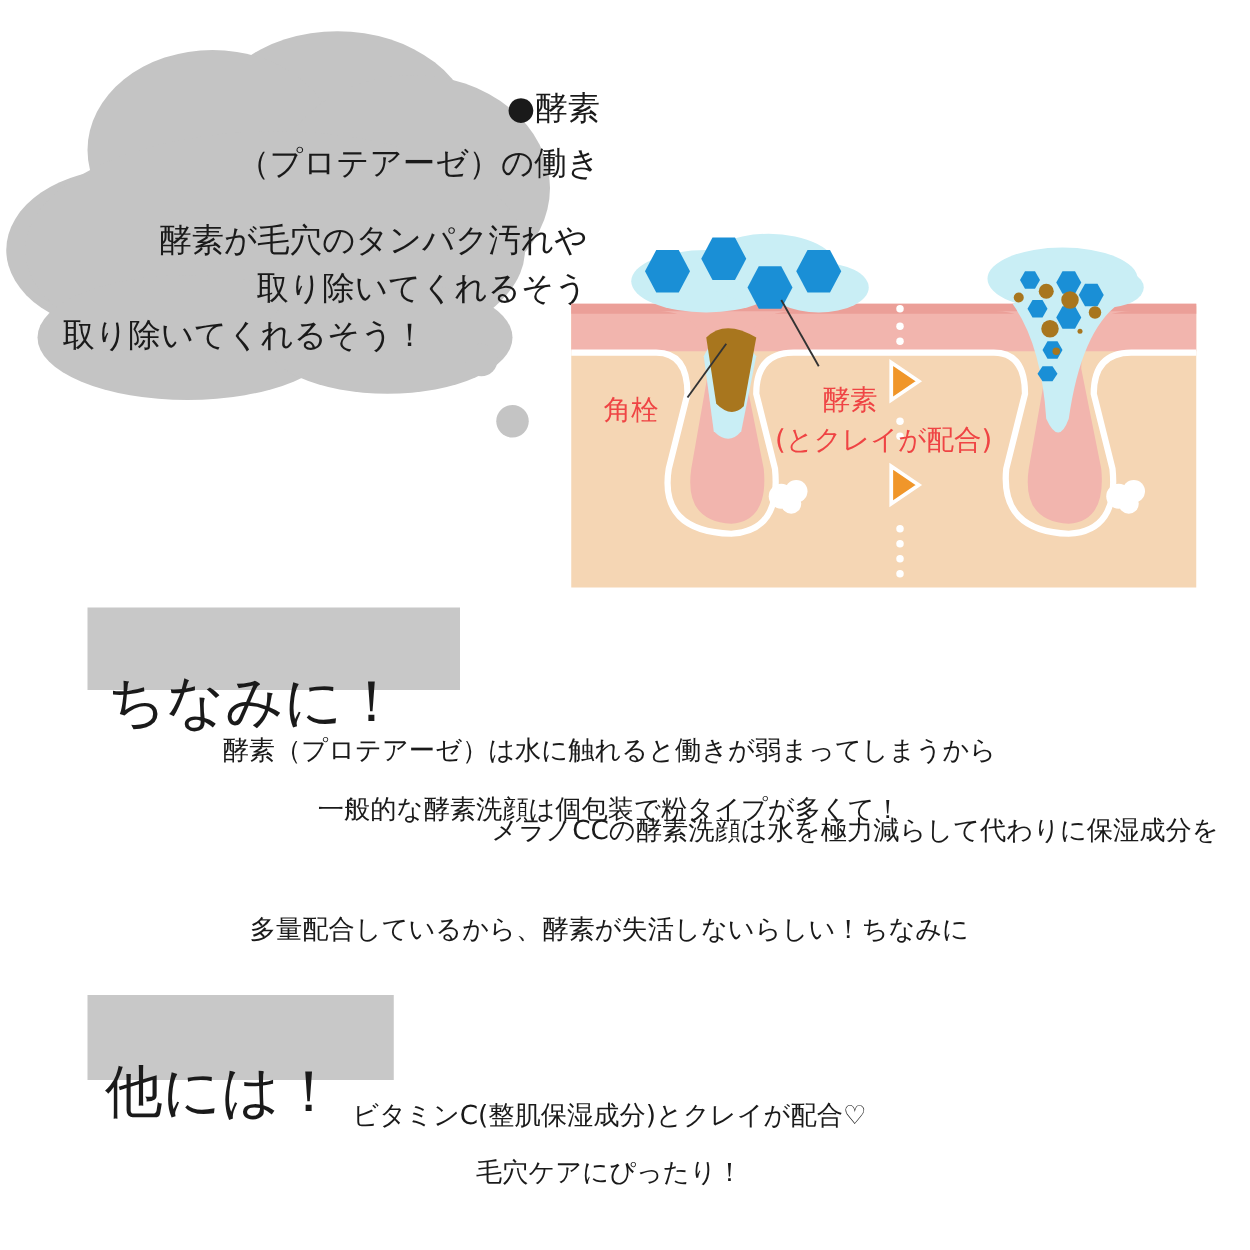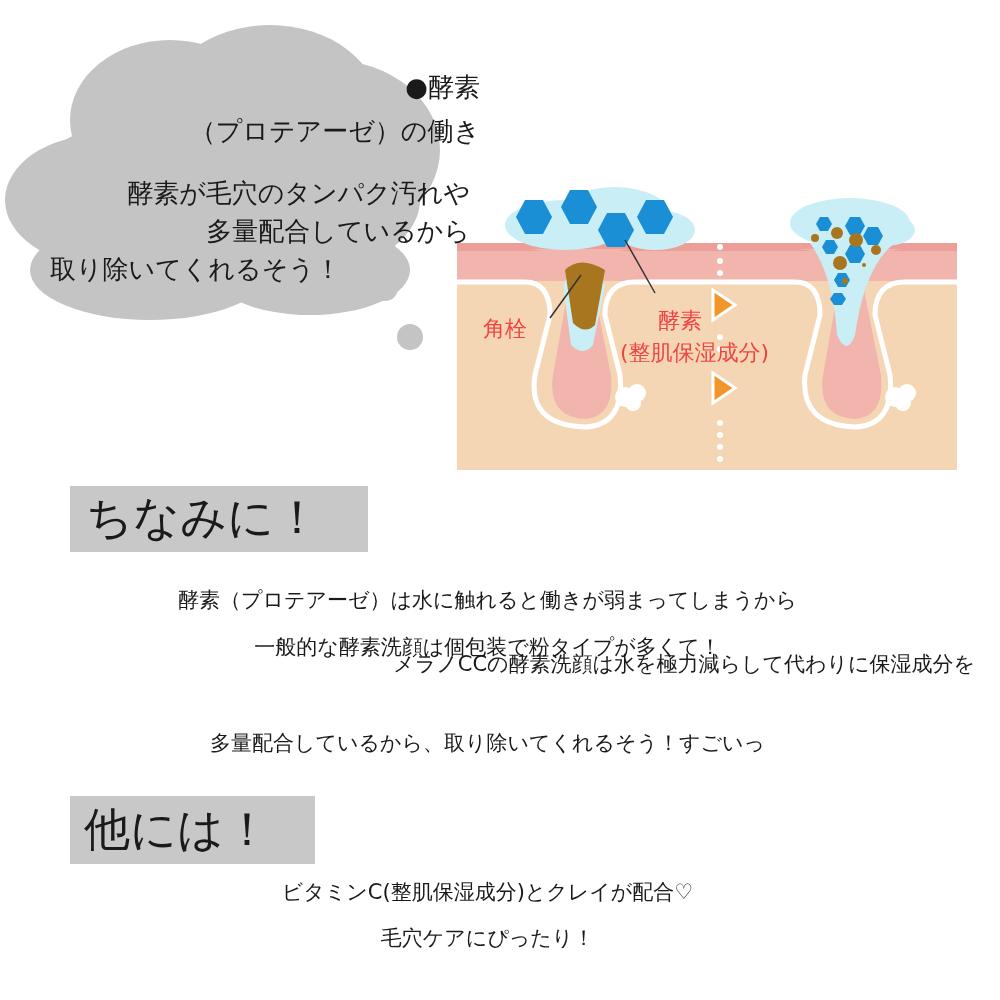--- a/index.html
+++ b/index.html
@@ -1,21 +1,21 @@
 <!DOCTYPE html>
 <html><head>
 <meta charset="utf-8">
 <style>
   html, body { margin:0; padding:0; background:#ffffff; }
   body { width:1000px; height:1000px; position:relative; overflow:hidden;
          font-family: "DejaVu Sans", "Liberation Sans", sans-serif; color:#1a1a1a; }
   .abs { position:absolute; }
   .cloud-text { position:absolute; left:0; width:470px; text-align:right; font-size:26px; line-height:1; white-space:nowrap; }
   .heading-box { position:absolute; background:#c8c8c8; }
-  .heading-text { position:absolute; font-size:46px; line-height:1; white-space:nowrap; }
+  .heading-text { position:absolute; font-size:46px; line-height:1; white-space:nowrap;margin-top:44px; }
   .body-line { position:absolute; left:0; width:975px; text-align:center; font-size:21px; line-height:1; white-space:nowrap; }
   .diag-label { position:absolute; font-size:22px; color:#ef4444; white-space:nowrap; line-height:1; }
 </style>
 </head>
 <body>
 
 <svg class="abs" style="left:0;top:0" width="460" height="360" viewBox="0 0 460 360">
   <g fill="#c4c4c4">
     <ellipse cx="270" cy="110" rx="110" ry="85"></ellipse>
     <ellipse cx="170" cy="120" rx="100" ry="80"></ellipse>
@@ -24,21 +24,21 @@
     <ellipse cx="220" cy="200" rx="200" ry="95"></ellipse>
     <ellipse cx="150" cy="270" rx="120" ry="50"></ellipse>
     <ellipse cx="310" cy="270" rx="100" ry="45"></ellipse>
     <circle cx="385" cy="288" r="13"></circle>
     <circle cx="410" cy="337" r="13"></circle>
   </g>
 </svg>
 <div class="cloud-text" style="top:74px; left:0; width:480px;">●酵素</div>
 <div class="cloud-text" style="top:118px; left:0; width:480px;">（プロテアーゼ）の働き</div>
 <div class="cloud-text" style="top:180px; left:0; width:470px;">酵素が毛穴のタンパク汚れや</div>
-<div class="cloud-text" style="top:218px; left:0; width:470px;">多量配合しているから</div>
+<div class="cloud-text" style="top:218px; left:0; width:470px;">取り除いてくれるそう</div>
 <div class="cloud-text" style="top:256px; left:50px; width:auto; text-align:left;">取り除いてくれるそう！</div>
 
 <svg class="abs" style="left:455px;top:175px" width="505" height="300" viewBox="0 0 505 300">
 
   <rect x="2" y="70" width="500" height="225" fill="#f5d6b4"></rect>
 
   <rect x="2" y="68" width="500" height="38" fill="#f2b5ae"></rect>
   <rect x="2" y="68" width="500" height="8" fill="#eb9f98"></rect>
 
   <path d="M2 107 H70 Q95 107 95 140 L80 200 Q72 250 130 252 Q170 250 165 200 L150 140 Q150 107 180 107 H340 Q365 107 365 140 L350 200 Q345 250 400 252 Q440 250 435 200 L420 140 Q420 107 450 107 H502" fill="none" stroke="#ffffff" stroke-width="5"></path>
@@ -106,25 +106,25 @@
       <circle cx="265" cy="260" r="3"></circle>
       <circle cx="265" cy="272" r="3"></circle>
       <circle cx="265" cy="284" r="3"></circle>
   </g>
 
   <polygon points="258,115 258,145 280,130" fill="#f0962a" stroke="#fff" stroke-width="3"></polygon>
   <polygon points="258,198 258,228 280,213" fill="#f0962a" stroke="#fff" stroke-width="3"></polygon>
 </svg>
 <div class="diag-label" style="left:483px; top:318px;">角栓</div>
 <div class="diag-label" style="left:622px; top:310px;margin-left:36px;">酵素</div>
-<div class="diag-label" style="left:620px; top:342px;">(整肌保湿成分)</div>
+<div class="diag-label" style="left:620px; top:342px;">(とクレイが配合)</div>
 
 <div class="heading-box" style="left:70px; top:486px; width:298px; height:66px;"></div>
 <div class="heading-text" style="left:86px; top:494px;">ちなみに！</div>
 <div class="body-line" style="top:590px;">酵素（プロテアーゼ）は水に触れると働きが弱まってしまうから</div>
 <div class="body-line" style="top:637px;">一般的な酵素洗顔は個包装で粉タイプが多くて！</div>
 <div class="body-line" style="top:654px;text-align:right;">メラノCCの酵素洗顔は水を極力減らして代わりに保湿成分を</div>
-<div class="body-line" style="top:733px;">多量配合しているから、取り除いてくれるそう！すごいっ</div>
+<div class="body-line" style="top:733px;">多量配合しているから、酵素が失活しないらしい！ちなみに</div>
 
 <div class="heading-box" style="left:70px; top:796px; width:245px; height:68px;"></div>
 <div class="heading-text" style="left:84px; top:806px;">他には！</div>
 <div class="body-line" style="top:882px;">ビタミンC(整肌保湿成分)とクレイが配合♡</div>
 <div class="body-line" style="top:928px;">毛穴ケアにぴったり！</div>
 
 </body></html>

